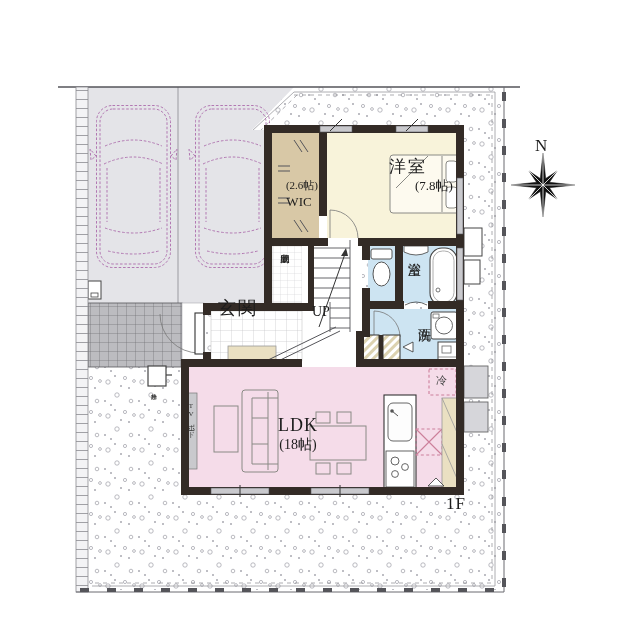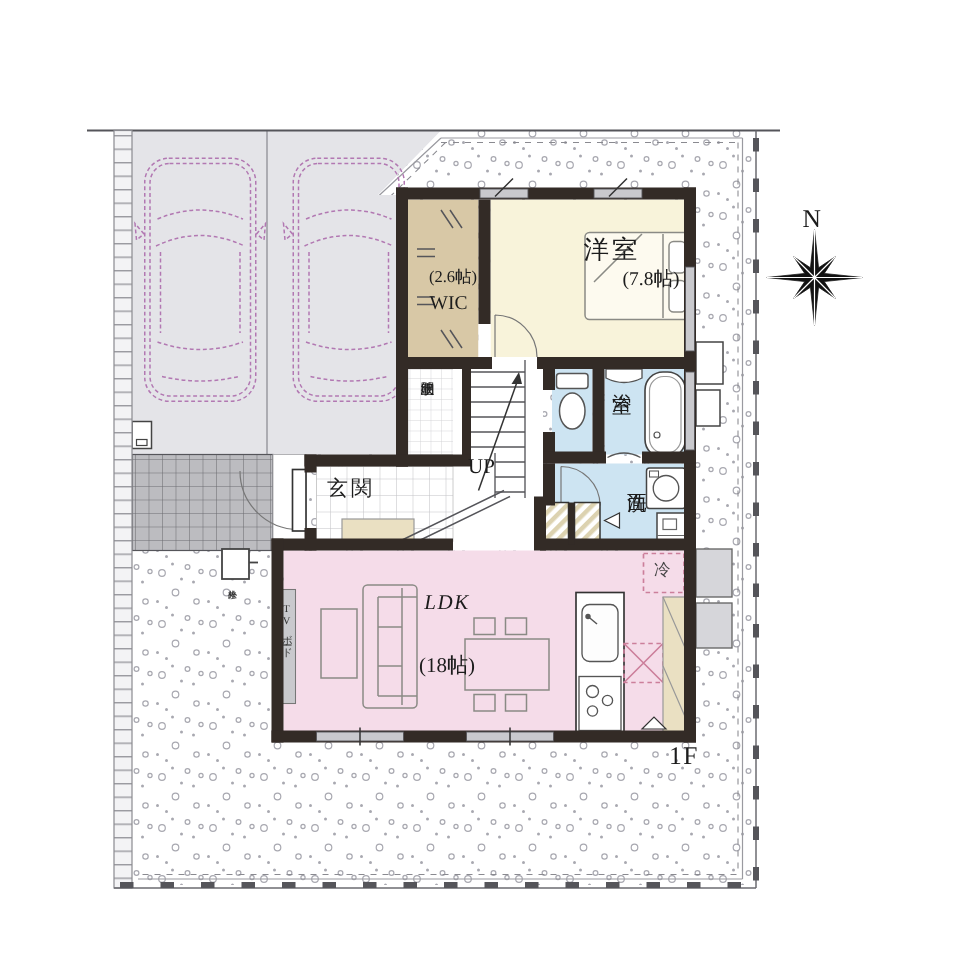--- a/index.html
+++ b/index.html
@@ -255,23 +255,23 @@
     <path d="M543,153 L543,217 M511,185 L575,185 M529,171 L557,199 M557,171 L529,199" stroke="#fff" stroke-width="0.8" fill="none"></path>
   </g>
 </svg>
 
   <div class="lbl c" style="left:299px;top:147px;font-size:13px;margin-top:48px;">WIC</div>
   <div class="lbl c" style="left:302px;top:180px;font-size:11px;">(2.6帖)</div>
   <div class="lbl c" style="left:408px;top:158px;font-size:17px;letter-spacing:2px;">洋室</div>
   <div class="lbl c" style="left:394px;top:179px;font-size:13px;margin-left:40px;">(7.8帖)</div>
   <div class="lbl v" style="left:408px;top:252px;font-size:13px;">浴室</div>
   <div class="lbl v" style="left:418px;top:318px;font-size:13px;">洗面</div>
-  <div class="lbl" style="left:218px;top:320px;font-size:14px;letter-spacing:2px;">玄関</div>
+  <div class="lbl" style="left:218px;top:299px;font-size:18px;letter-spacing:2px;">玄関</div>
   <div class="lbl v" style="left:280px;top:247px;font-size:9px;">土間収納</div>
   <div class="lbl" style="left:312px;top:305px;font-size:14px;">UP</div>
-  <div class="lbl c" style="left:298px;top:396px;font-size:14px;letter-spacing:1px;font-style:italic;">LDK</div>
+  <div class="lbl c" style="left:298px;top:416px;font-size:18px;letter-spacing:1px;">LDK</div>
   <div class="lbl c" style="left:298px;top:438px;font-size:14px;text-align:center;">(18帖)</div>
   <div class="lbl v" style="left:187px;top:402px;font-size:7px;color:#333;">TVボード</div>
   <div class="lbl v" style="left:151px;top:389px;font-size:6px;color:#333;">外水栓</div>
   <div class="lbl" style="left:436px;top:375px;font-size:11px;color:#444;">冷</div>
   <div class="lbl" style="left:535px;top:137px;font-size:17px;">N</div>
   <div class="lbl" style="left:446px;top:495px;font-size:17px;letter-spacing:1px;">1F</div>
 </div>
 
 </body></html>

